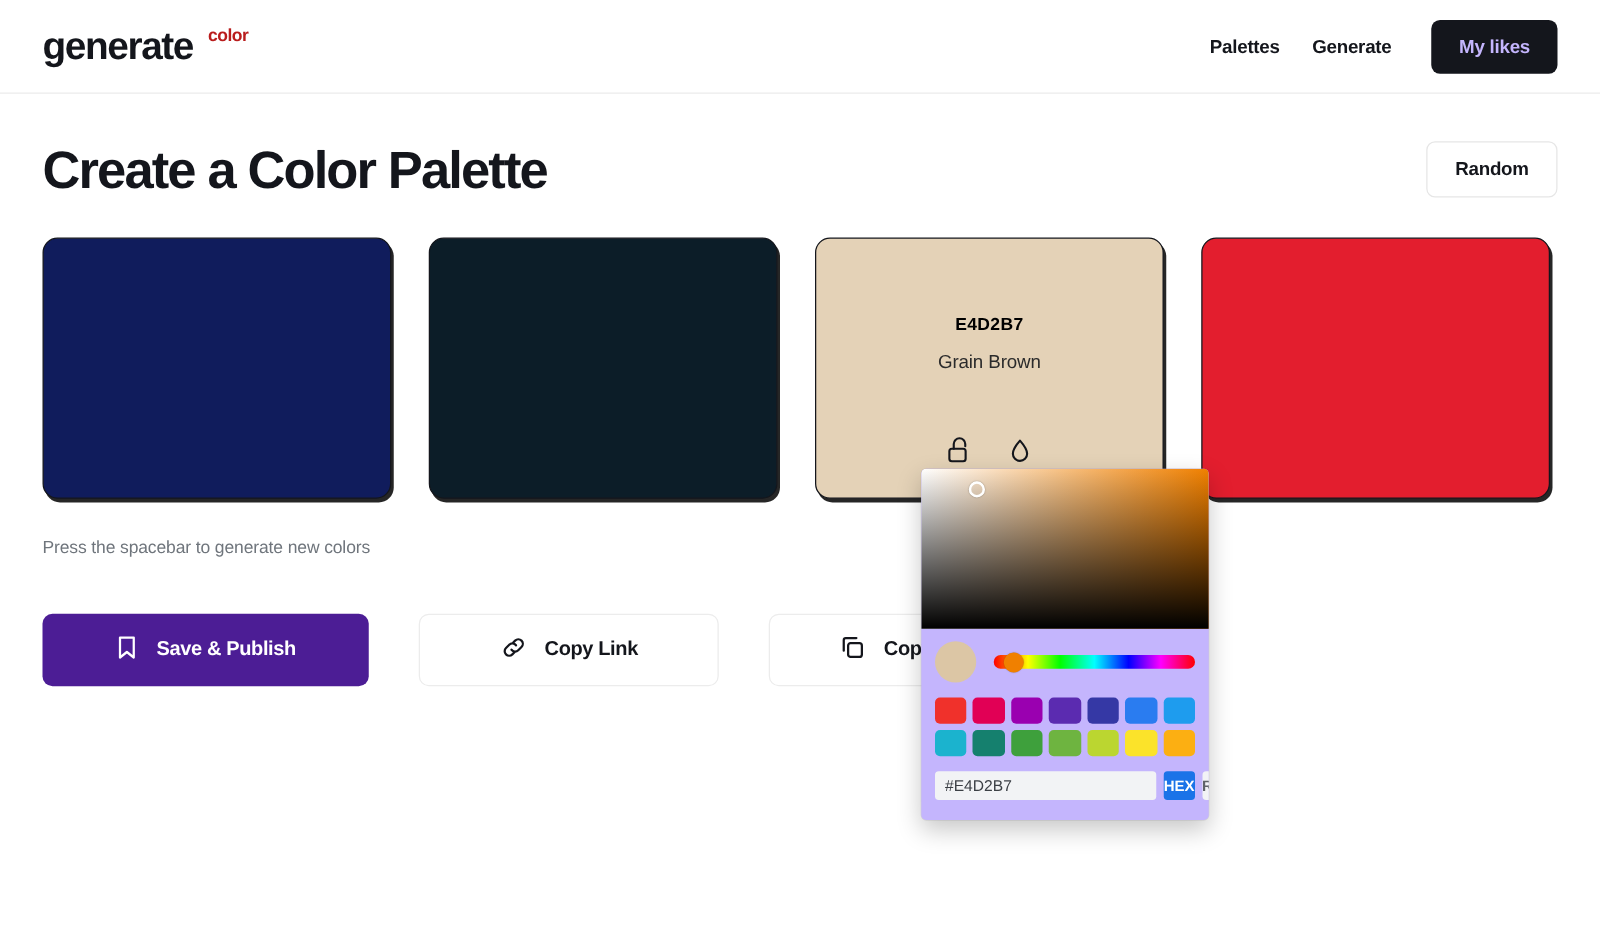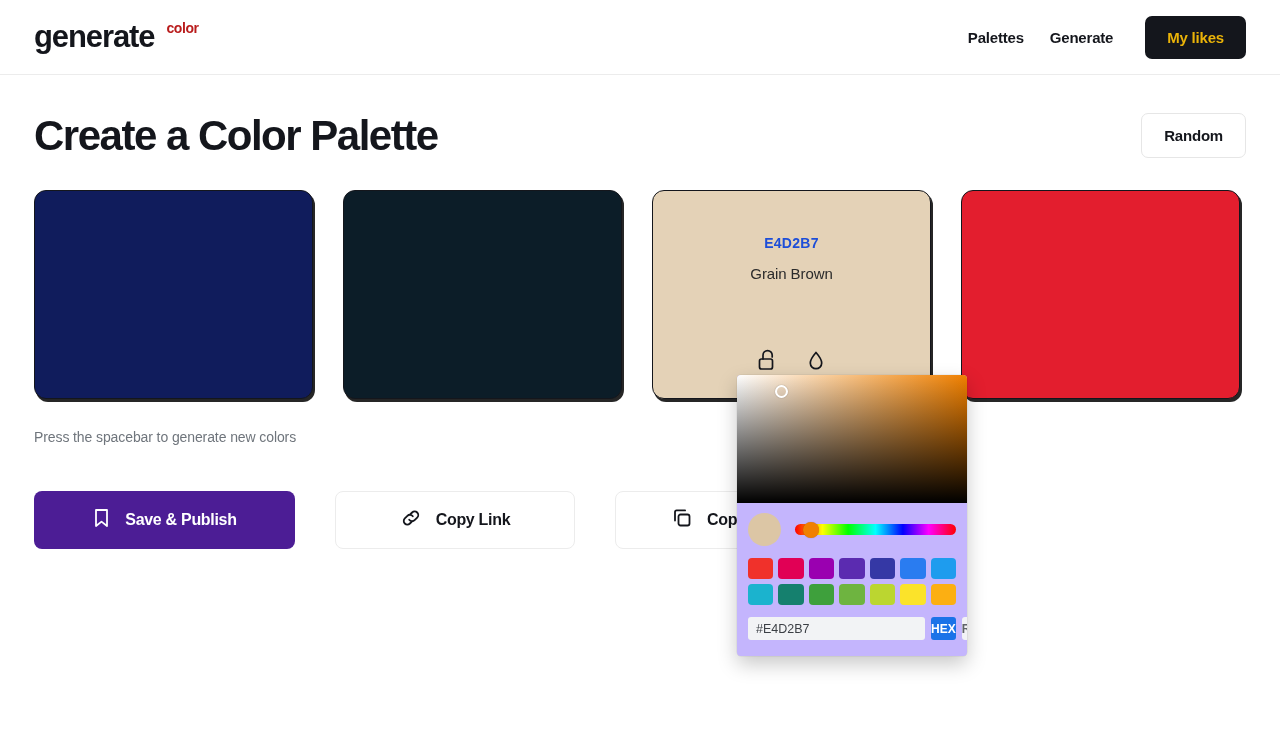--- a/index.html
+++ b/index.html
@@ -27,21 +27,21 @@
     letter-spacing:-0.4px; margin-top:1px; margin-left:12px;
   }
   .nav {
     margin-left:auto; display:flex; align-items:center; gap:26px;
   }
   .nav-link {
     font-size:15px; font-weight:bold; color:#14161c;
     letter-spacing:-0.2px; cursor:pointer; text-decoration:none;
   }
   .nav-btn {
-    background:#14161c; color:#eab308;
+    background:#14161c; color:#c4b5fd;
     font-size:15px; font-weight:bold; letter-spacing:-0.2px;
     padding:13px 22px; border-radius:7px; border:none;
     cursor:pointer; margin-left:6px;
     font-family:"Liberation Sans", sans-serif;
   }
 
   
   .title-row {
     display:flex; align-items:center;
     padding:38px 34px 0 34px;
@@ -65,22 +65,22 @@
   .swatch {
     width:279px; height:209px;
     border-radius:12px;
     border:1.5px solid #14161c;
     position:relative;
     display:flex; flex-direction:column; align-items:center;
     cursor:pointer;
     box-shadow:2px 3px 0 rgba(0,0,0,0.85);
   }
   .swatch-hex {
-    margin-top:44px; font-size:14px; font-weight:bold;
-    color:#1d4ed8; letter-spacing:0.3px;
+    margin-top:60px; font-size:14px; font-weight:bold;
+    color:#000000; letter-spacing:0.3px;
   }
   .swatch-name {
     margin-top:14px; font-size:15px; color:#2b2b2b;
     letter-spacing:-0.1px;
   }
   .swatch-icons {
     position:absolute; bottom:26px; left:0; right:0;
     display:flex; justify-content:center; gap:28px;
   }
   .swatch-icons svg { display:block; cursor:pointer; }

